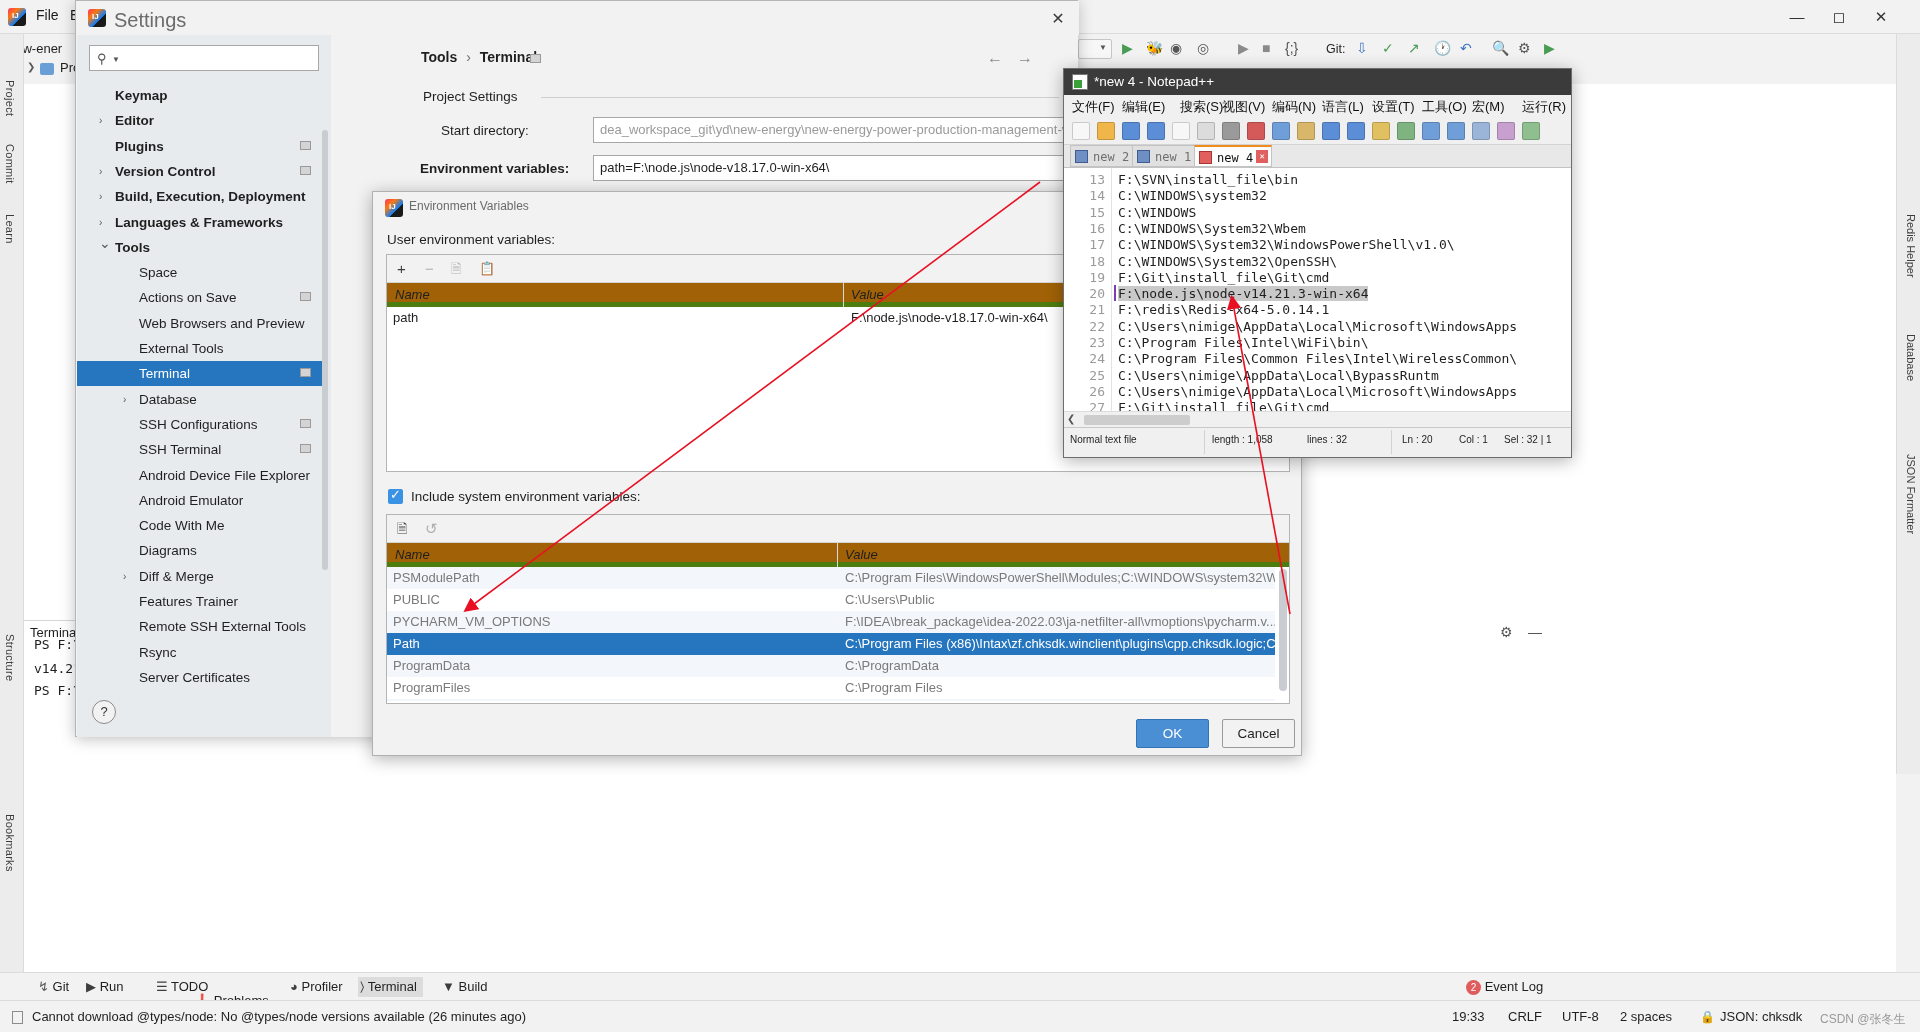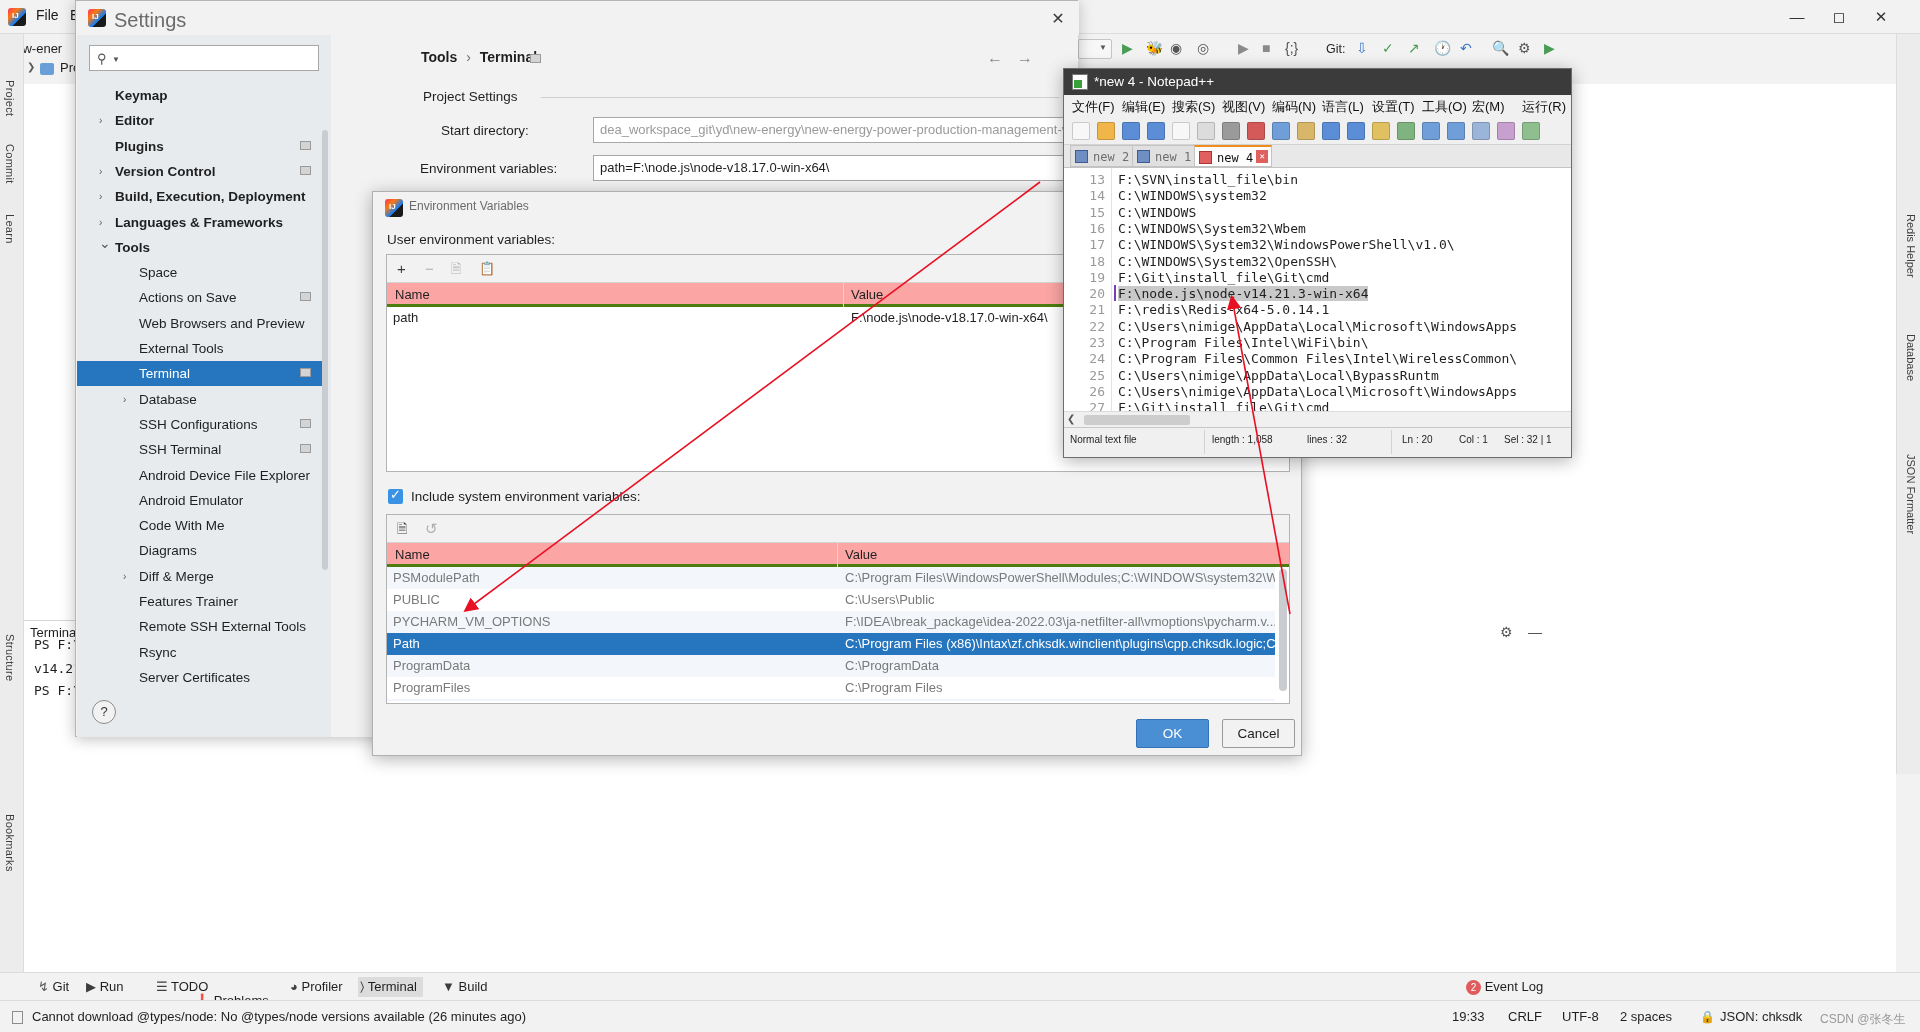--- a/index.html
+++ b/index.html
@@ -80,21 +80,21 @@
 
   
   #envdlg { left:372px; top:191px; width:930px; height:565px; background:#f2f2f2; border:1px solid #b0b0b0; box-shadow:0 3px 16px rgba(0,0,0,.3);}
   #envdlg-title { position:absolute; left:0; top:0; width:930px; height:32px;}
   #envdlg-title .t { position:absolute; left:36px; top:7px; font-size:12px; color:#6b6b6b;}
   .sec-label { position:absolute; font-size:13.5px; color:#1f1f1f;}
   .tablebox { position:absolute; background:#fff; border:1px solid #b4b4b4;}
   .table-toolbar { position:absolute; background:#f2f2f2; border-bottom:1px solid #d4d4d4;}
   .tb-btn { position:absolute; top:5px; font-size:15px; color:#3d3d3d; line-height:18px;}
   .tb-btn.dim { color:#b0b0b0;}
-  .thead { position:absolute; height:24px; background:#fca5a5; border-bottom:3px solid #4d7c0f;}
+  .thead { position:absolute; height:24px; background:#a16207; border-bottom:5px solid #4d7c0f;font-style:italic;}
   .th { position:absolute; top:4px; font-size:13px; color:#1f1f1f;}
   .thdiv { position:absolute; top:0; width:1px; height:24px; background:#d8d8d8;}
   .trow { position:absolute; height:22px; font-size:13px; color:#7a7a7a; white-space:nowrap; overflow:hidden;}
   .trow.alt { background:#f3f7fb;}
   .trow.selected { background:#2675bf; color:#fff;}
   .tc-name { position:absolute; left:6px; top:3px;}
   .tc-val { position:absolute; left:456px; top:3px;}
   .chk { position:absolute; width:15px; height:15px; background:#3a92e5; border-radius:2px;}
   .chk:after { content:"\2713"; position:absolute; left:2px; top:-2px; color:#fff; font-size:13px;}
   .dlg-btn { position:absolute; height:29px; border:1px solid #9a9a9a; background:#f2f2f2; font-size:13.5px; line-height:27px; text-align:center; color:#1f1f1f; border-radius:2px;}
@@ -371,21 +371,21 @@
 
     <div class="grp-title" style="left:92px; top:54px;">Project Settings</div>
     <div class="grp-rule" style="left:210px; top:62px; width:518px;"></div>
 
     <div class="fld-label" style="left:110px; top:88px;">
       <span>Start directory:</span>
     </div>
     <div class="txtfield ph" style="left:262px; top:82px; width:536px;">dea_workspace_git\yd\new-energy\new-energy-power-production-management-vue</div>
     <div class="abs" style="left:774px; top:86px; font-size:13px; color:#8e8e8e;">📁</div>
 
-    <div class="fld-label" style="left:89px; top:126px; border-bottom:0;">
+    <div class="fld-label" style="left:89px; top:126px; border-bottom:0;font-weight:bold;">
       <span style="text-decoration:none;">Environment variables:</span>
     </div>
     <div class="txtfield" style="left:262px; top:120px; width:536px;">path=F:\node.js\node-v18.17.0-win-x64\</div>
     <div class="fld-btn" style="left:773px; top:120px;">
       <span style="font-size:13px;color:#4a4a4a;">≡</span>
     </div>
     <div class="red-box" style="left:769px; top:116px; width:34px; height:34px;"></div>
 
     <div class="grp-title" style="left:92px; top:168px;">App</div>
   </div>
@@ -468,21 +468,21 @@
 
 <div class="abs" id="npp">
   <div id="npp-title">
     <div id="npp-icon"></div>
     <div class="t">*new 4 - Notepad++</div>
   </div>
 
   <div id="npp-menu">
       <span class="npp-m" style="left: 8px;">文件(F)</span>
       <span class="npp-m" style="left: 58px;">编辑(E)</span>
-      <span class="npp-m" style="left: 108px;">搜索(S)</span>
+      <span class="npp-m" style="left: 116px;">搜索(S)</span>
       <span class="npp-m" style="left: 158px;">视图(V)</span>
       <span class="npp-m" style="left: 208px;">编码(N)</span>
       <span class="npp-m" style="left: 258px;">语言(L)</span>
       <span class="npp-m" style="left: 308px;">设置(T)</span>
       <span class="npp-m" style="left: 358px;">工具(O)</span>
       <span class="npp-m" style="left: 408px;">宏(M)</span>
       <span class="npp-m" style="left: 458px;">运行(R)</span>
     </div>
   <div id="npp-tools">
       <span class="ti" style="left: 8px; background: rgb(247, 247, 247); border: 1px solid rgba(0, 0, 0, 0.18);"></span>

